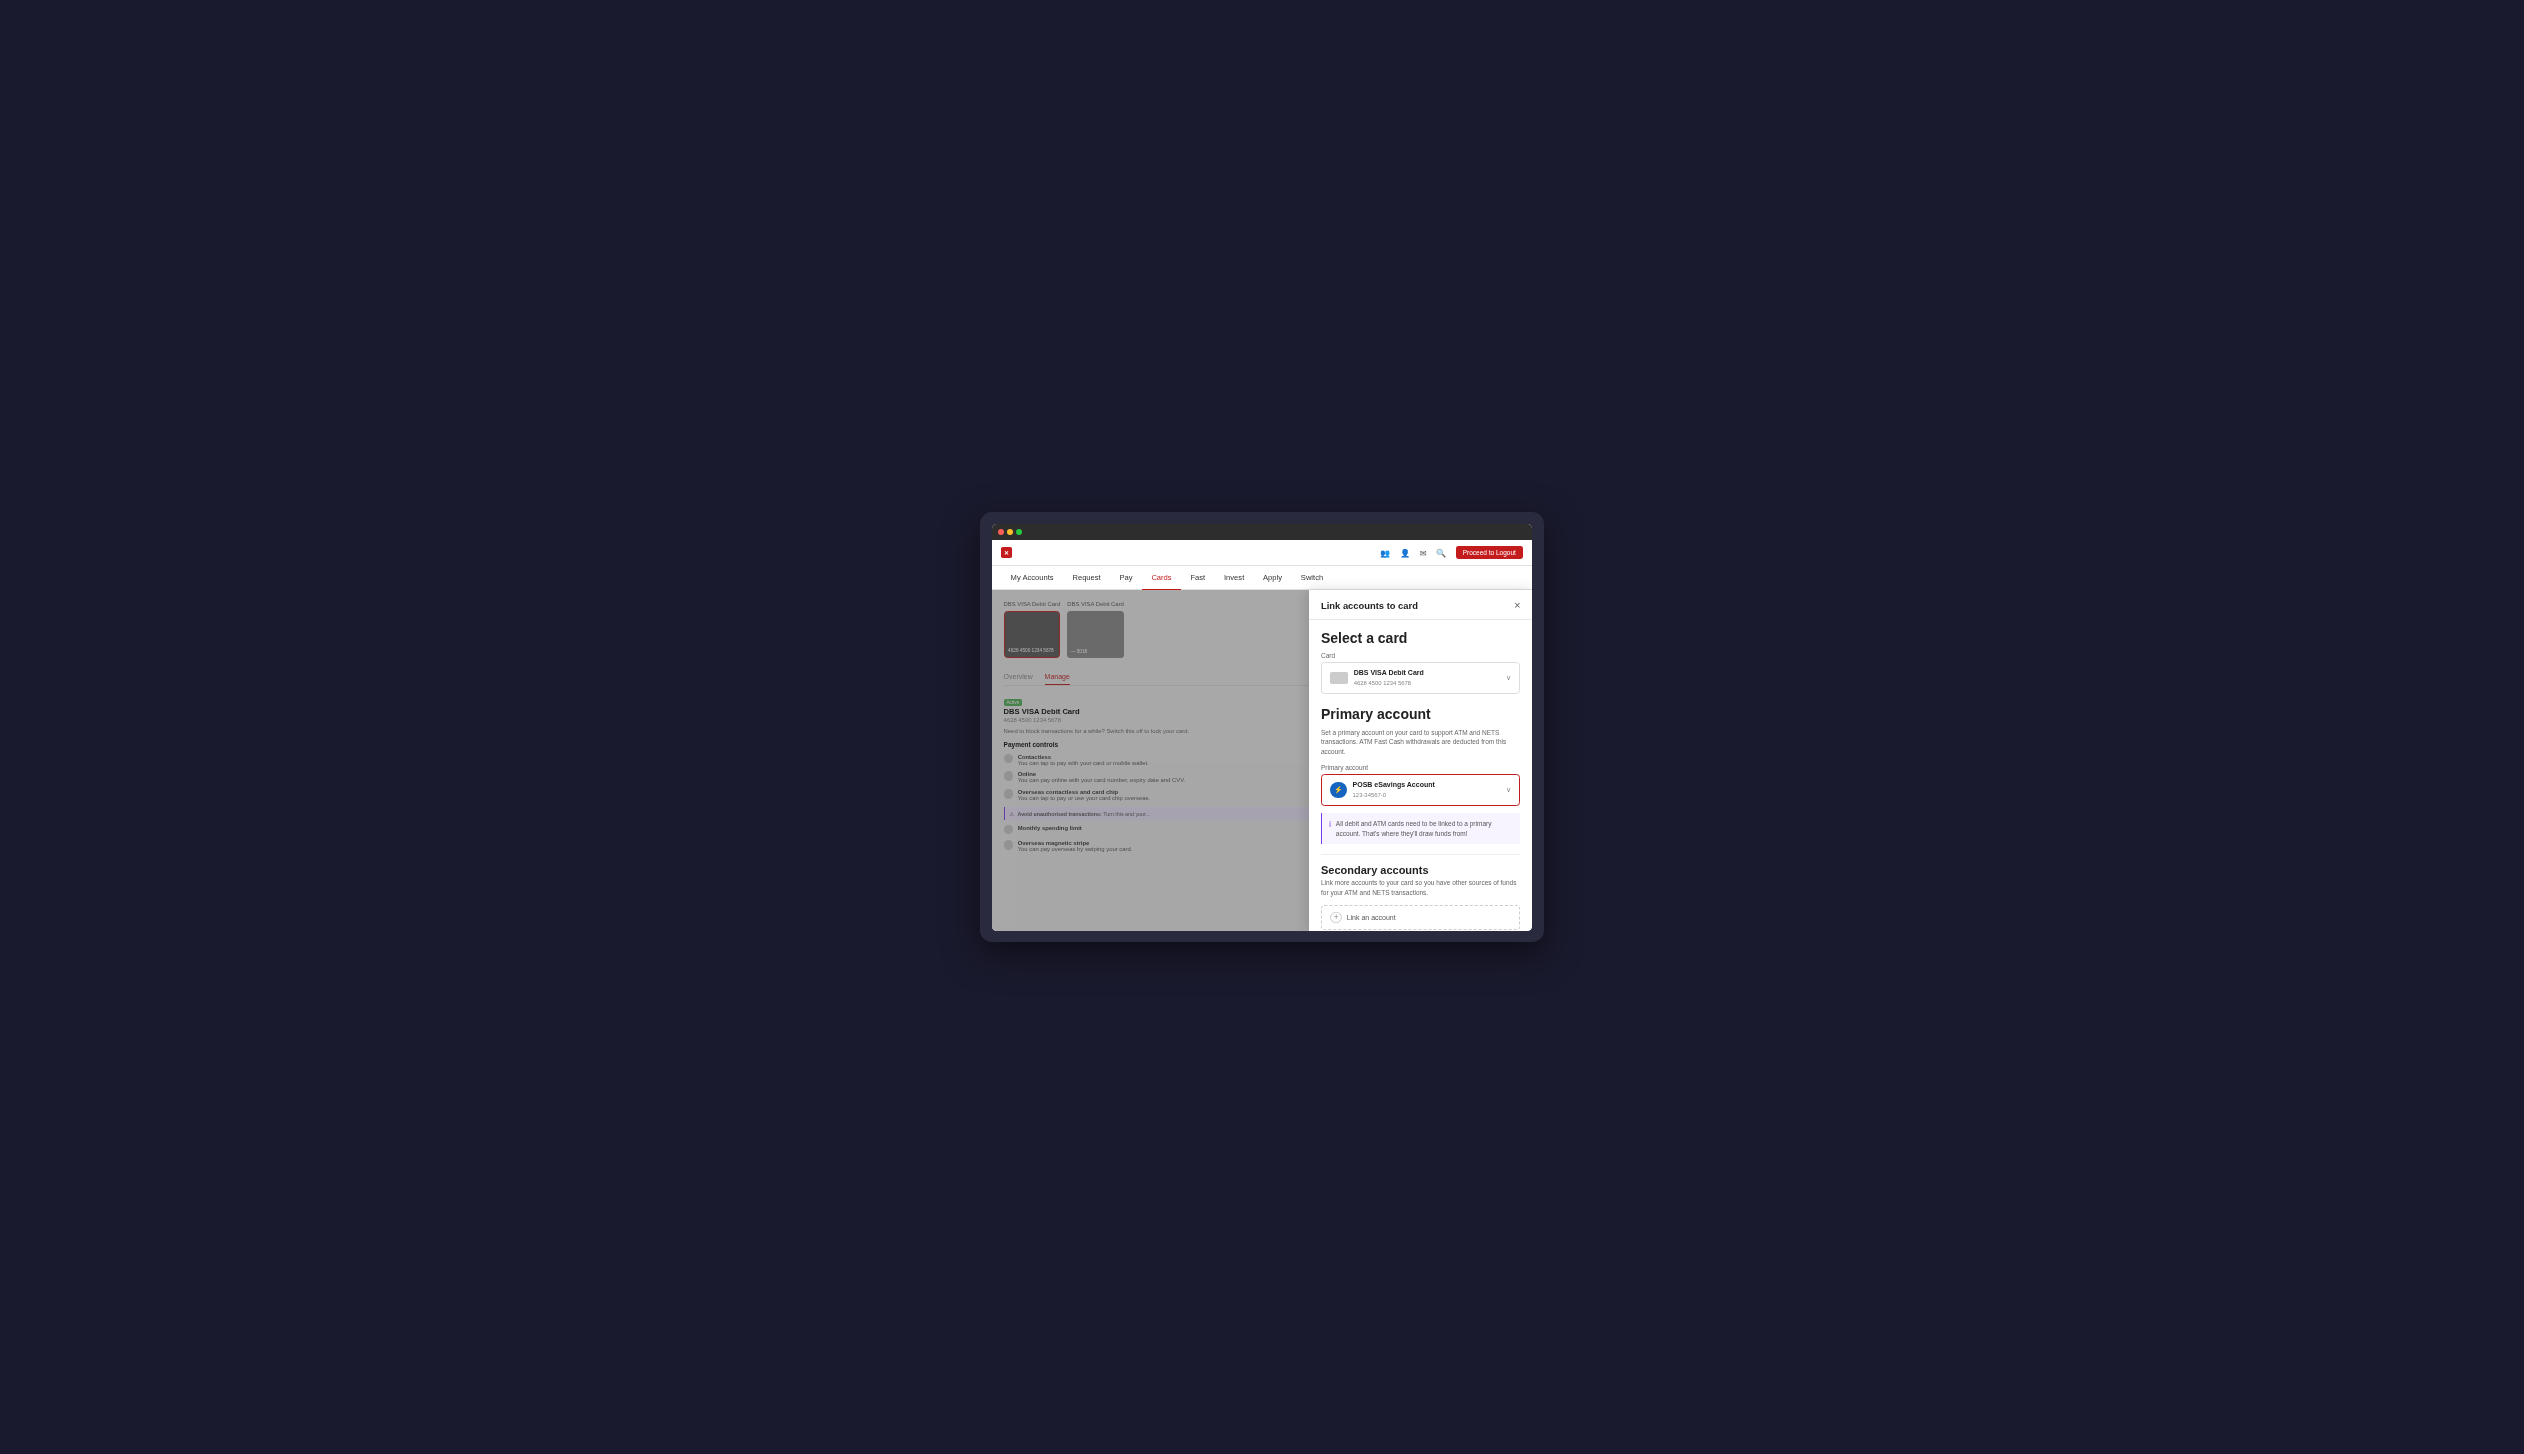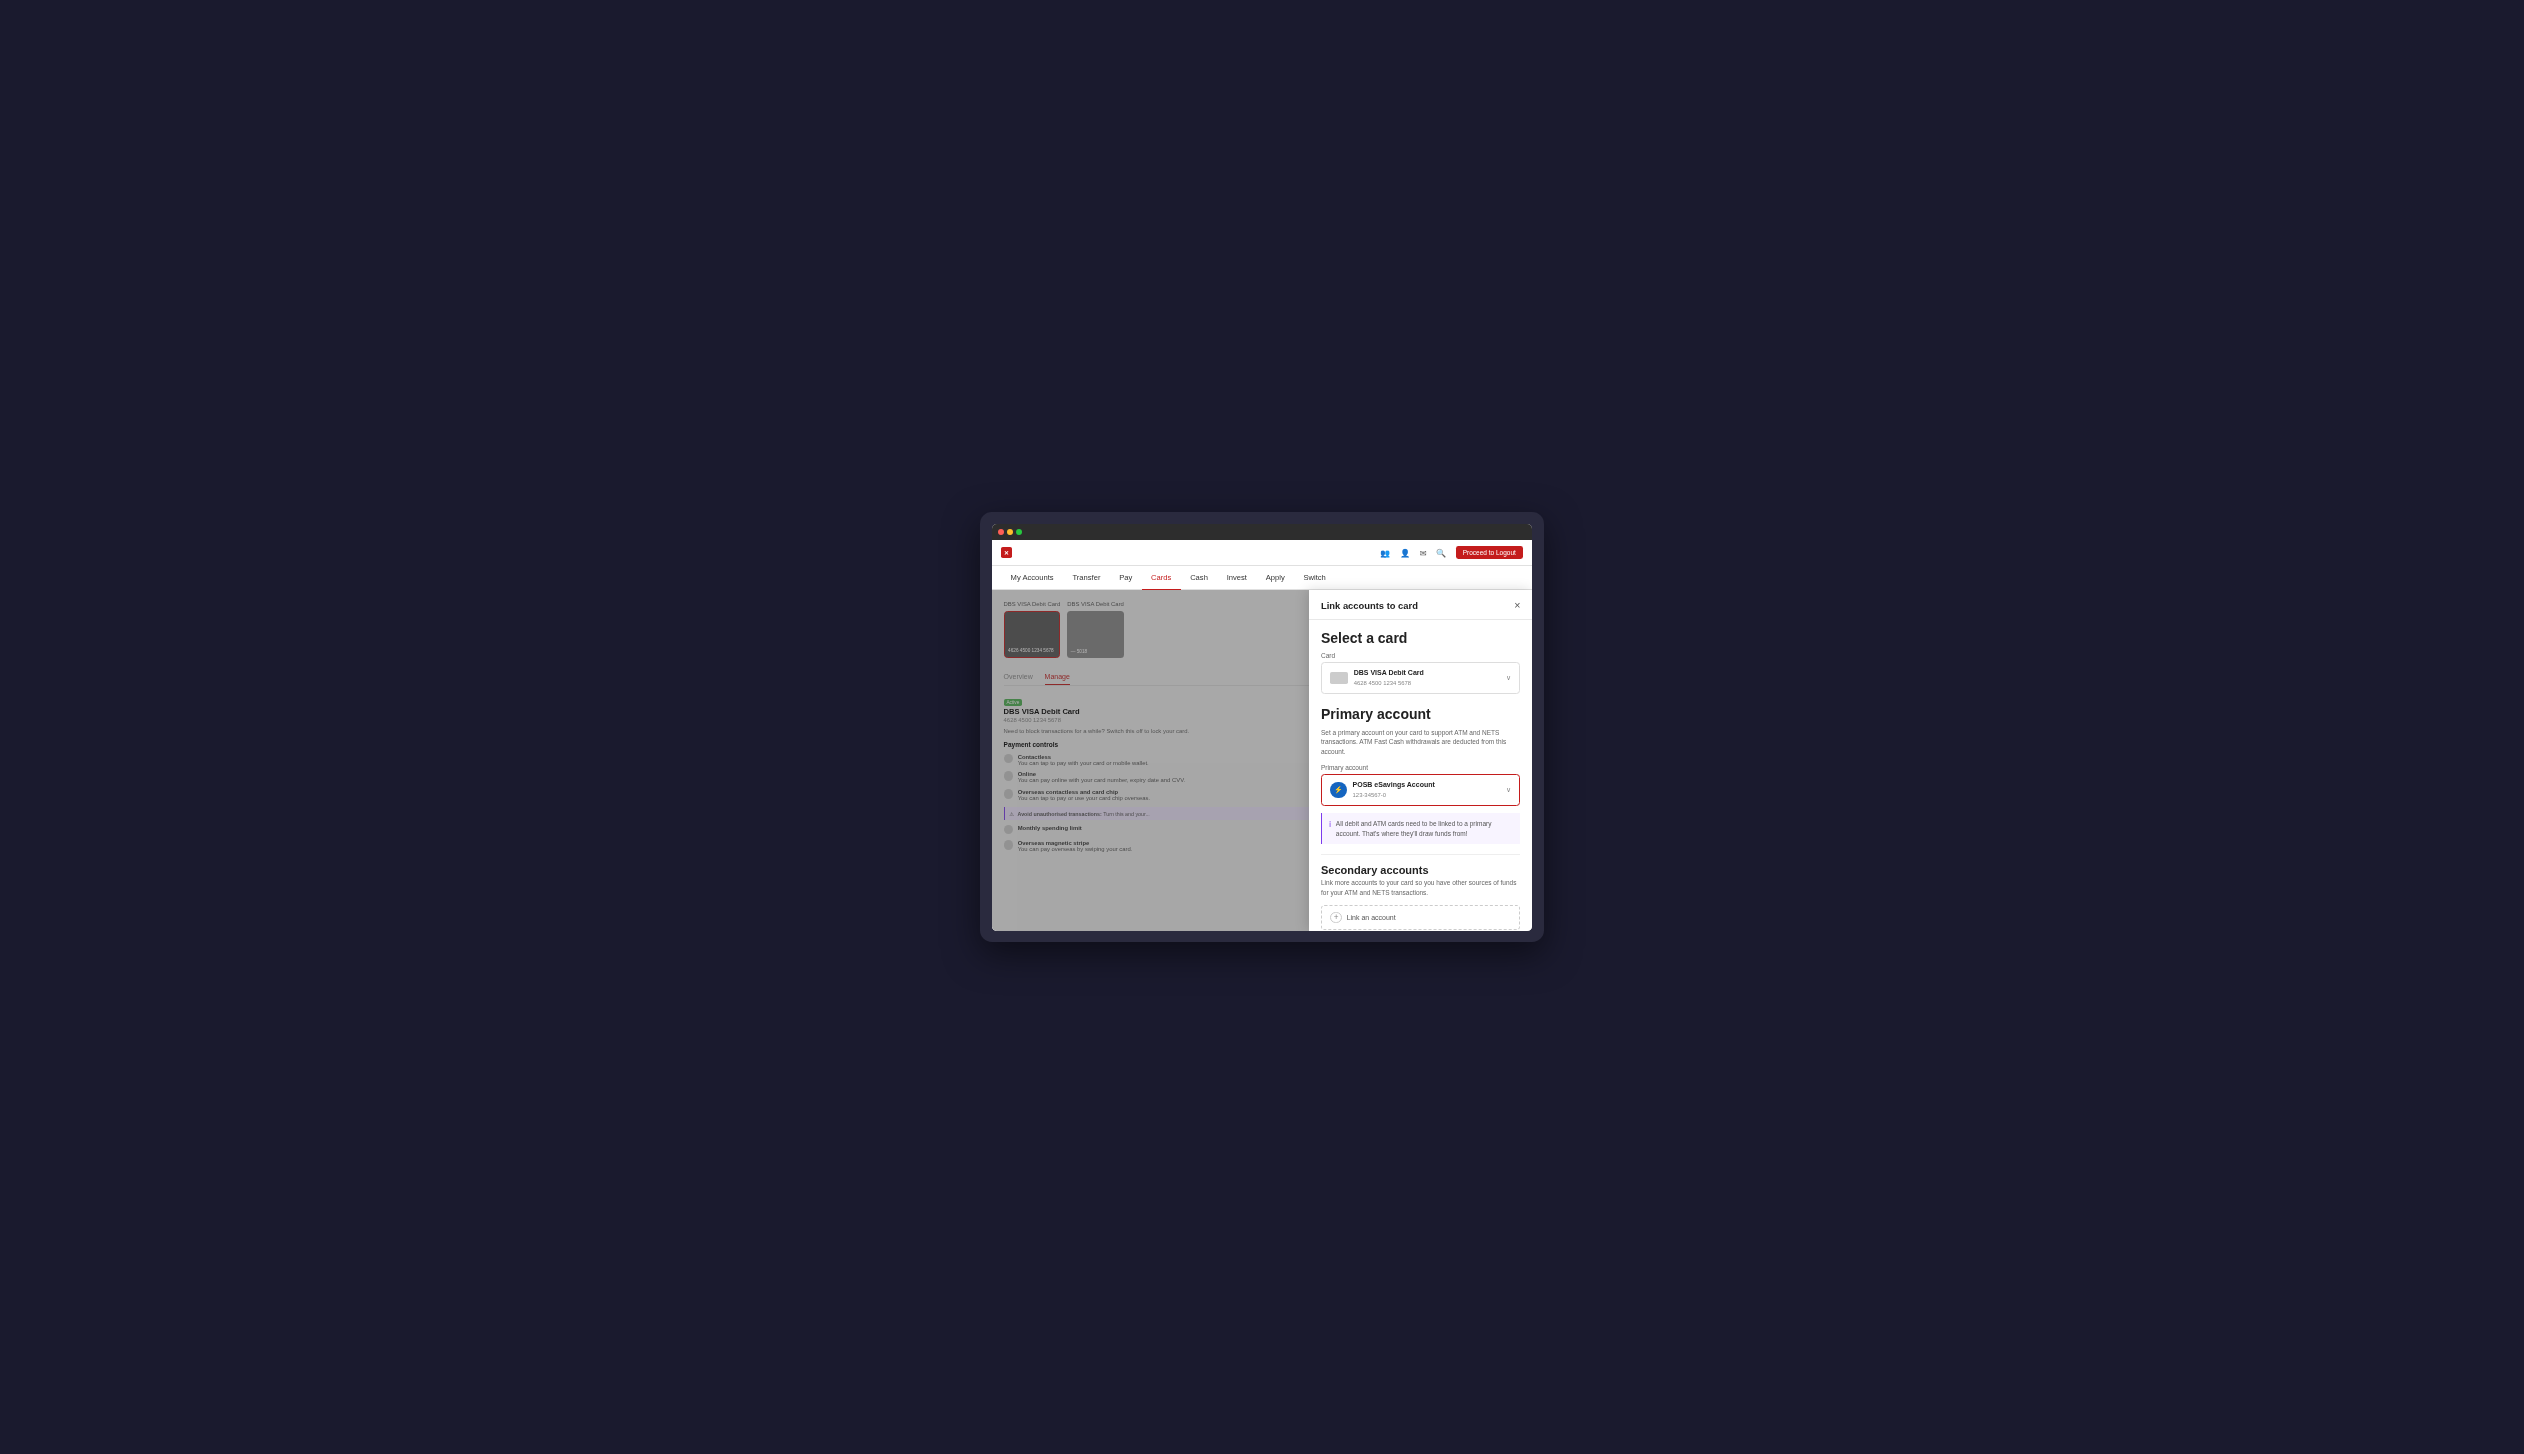--- a/index.html
+++ b/index.html
@@ -436,24 +436,24 @@
         <span class="top-nav-icon">👥</span>
         <span class="top-nav-icon">👤</span>
         <span class="top-nav-icon">✉</span>
         <span class="top-nav-icon">🔍</span>
         <button class="proceed-logout-btn">Proceed to Logout</button>
       </div>
     </div>
 
     <div class="main-nav">
       <div class="nav-item">My Accounts</div>
-      <div class="nav-item">Transfer</div>
+      <div class="nav-item">Request</div>
       <div class="nav-item">Pay</div>
       <div class="nav-item active">Cards</div>
-      <div class="nav-item">Cash</div>
+      <div class="nav-item">Fast</div>
       <div class="nav-item">Invest</div>
       <div class="nav-item">Apply</div>
       <div class="nav-item">Switch</div>
     </div>
 
     <div class="content-area">
 
       <div class="bg-page">
         <div class="card-section">
           <div>

